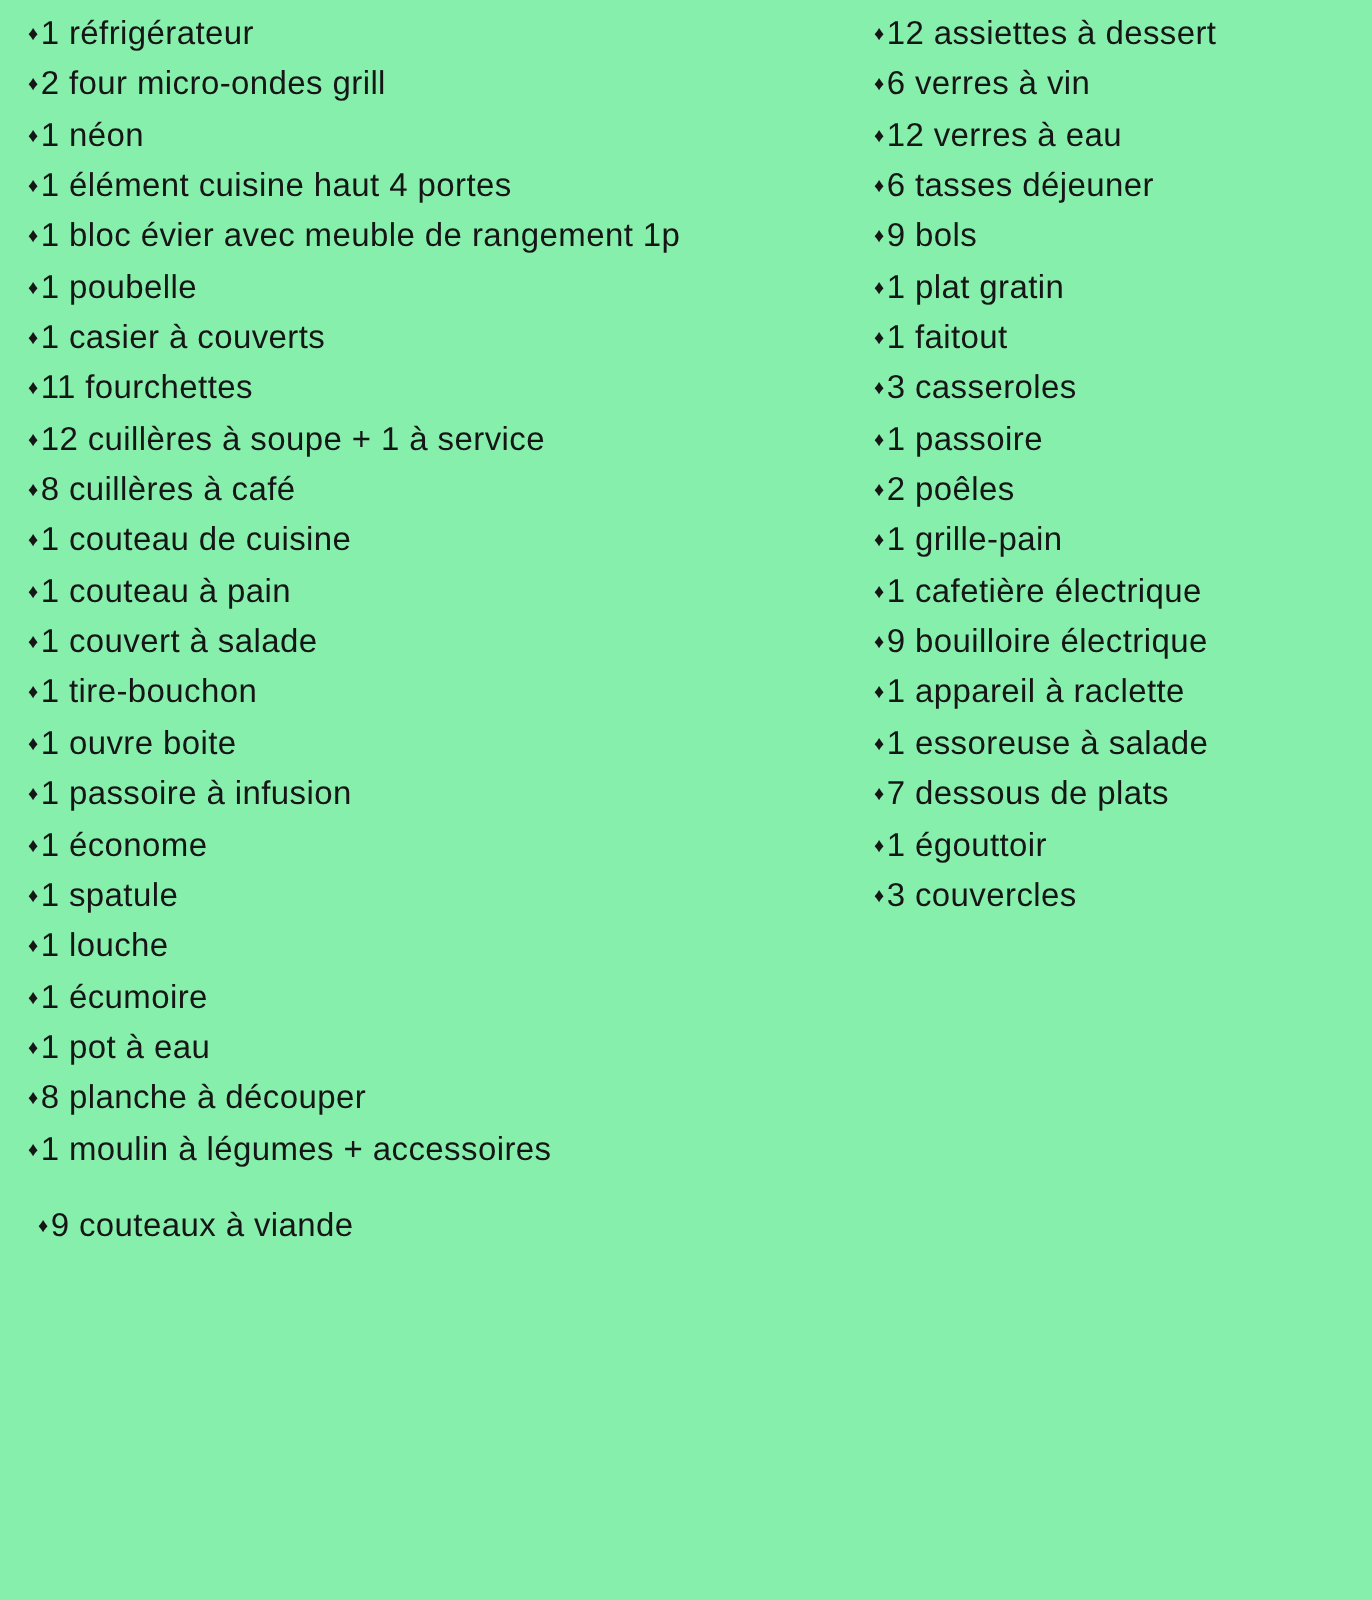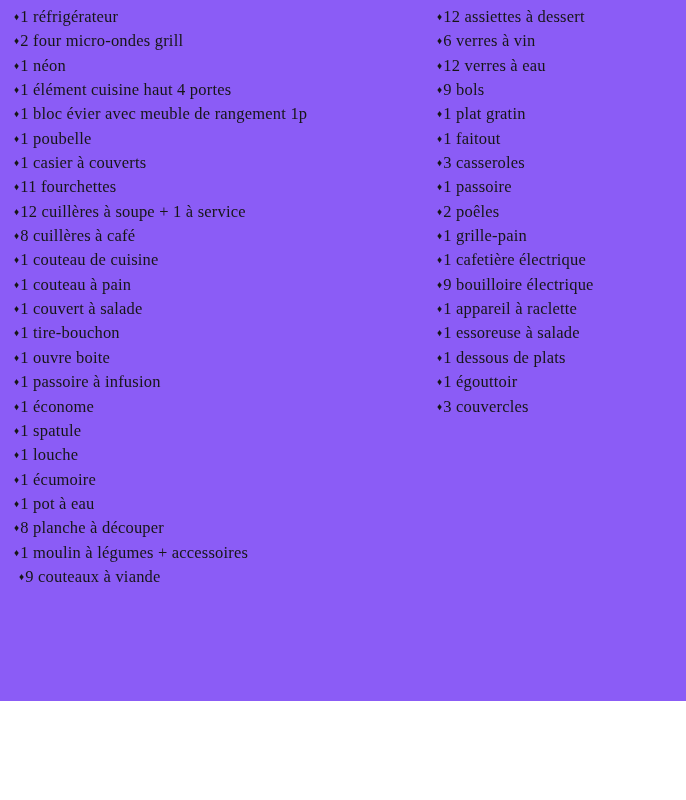--- a/index.html
+++ b/index.html
@@ -3,24 +3,24 @@
 <meta charset="utf-8">
 <style>
   html, body {
     margin: 0;
     padding: 0;
     background: #ffffff;
   }
   .page {
     position: relative;
     width: 686px;
-    height: 701px;
-    background: #8b5cf6;
+    height: 800px;
+    background: #86efac;
     overflow: hidden;
-    font-family: Liberation Serif, serif;
+    font-family: Liberation Sans, sans-serif;
   }
   .column {
     position: absolute;
     top: 5px;
   }
   .column-left {
     left: 14px;
     width: 418px;
   }
   .column-right {
@@ -30,20 +30,21 @@
   .item {
     font-size: 16.5px;
     line-height: 24.35px;
     color: #161616;
     letter-spacing: 0.2px;
     white-space: nowrap;
     font-weight: 400;
   }
   .item.indent {
     padding-left: 5px;
+    margin-top: 13px;
   }
   .bullet {
     display: inline-block;
     font-size: 10px;
     vertical-align: 2px;
     margin-right: 1px;
     color: #161616;
   }
   .text {
     color: #161616;
@@ -76,28 +77,29 @@
       <div class="item"><span class="bullet">♦</span><span class="text">1 écumoire</span></div>
       <div class="item"><span class="bullet">♦</span><span class="text">1 pot à eau</span></div>
       <div class="item"><span class="bullet">♦</span><span class="text">8 planche à découper</span></div>
       <div class="item"><span class="bullet">♦</span><span class="text">1 moulin à légumes + accessoires</span></div>
       <div class="item indent"><span class="bullet">♦</span><span class="text">9 couteaux à viande</span></div>
     </div>
   <div class="column column-right">
       <div class="item"><span class="bullet">♦</span><span class="text">12 assiettes à dessert</span></div>
       <div class="item"><span class="bullet">♦</span><span class="text">6 verres à vin</span></div>
       <div class="item"><span class="bullet">♦</span><span class="text">12 verres à eau</span></div>
+      <div class="item"><span class="bullet">♦</span><span class="text">6 tasses déjeuner</span></div>
       <div class="item"><span class="bullet">♦</span><span class="text">9 bols</span></div>
       <div class="item"><span class="bullet">♦</span><span class="text">1 plat gratin</span></div>
       <div class="item"><span class="bullet">♦</span><span class="text">1 faitout</span></div>
       <div class="item"><span class="bullet">♦</span><span class="text">3 casseroles</span></div>
       <div class="item"><span class="bullet">♦</span><span class="text">1 passoire</span></div>
       <div class="item"><span class="bullet">♦</span><span class="text">2 poêles</span></div>
       <div class="item"><span class="bullet">♦</span><span class="text">1 grille-pain</span></div>
       <div class="item"><span class="bullet">♦</span><span class="text">1 cafetière électrique</span></div>
       <div class="item"><span class="bullet">♦</span><span class="text">9 bouilloire électrique</span></div>
       <div class="item"><span class="bullet">♦</span><span class="text">1 appareil à raclette</span></div>
       <div class="item"><span class="bullet">♦</span><span class="text">1 essoreuse à salade</span></div>
-      <div class="item"><span class="bullet">♦</span><span class="text">1 dessous de plats</span></div>
+      <div class="item"><span class="bullet">♦</span><span class="text">7 dessous de plats</span></div>
       <div class="item"><span class="bullet">♦</span><span class="text">1 égouttoir</span></div>
       <div class="item"><span class="bullet">♦</span><span class="text">3 couvercles</span></div>
     </div>
 </div>
 
 </body></html>

